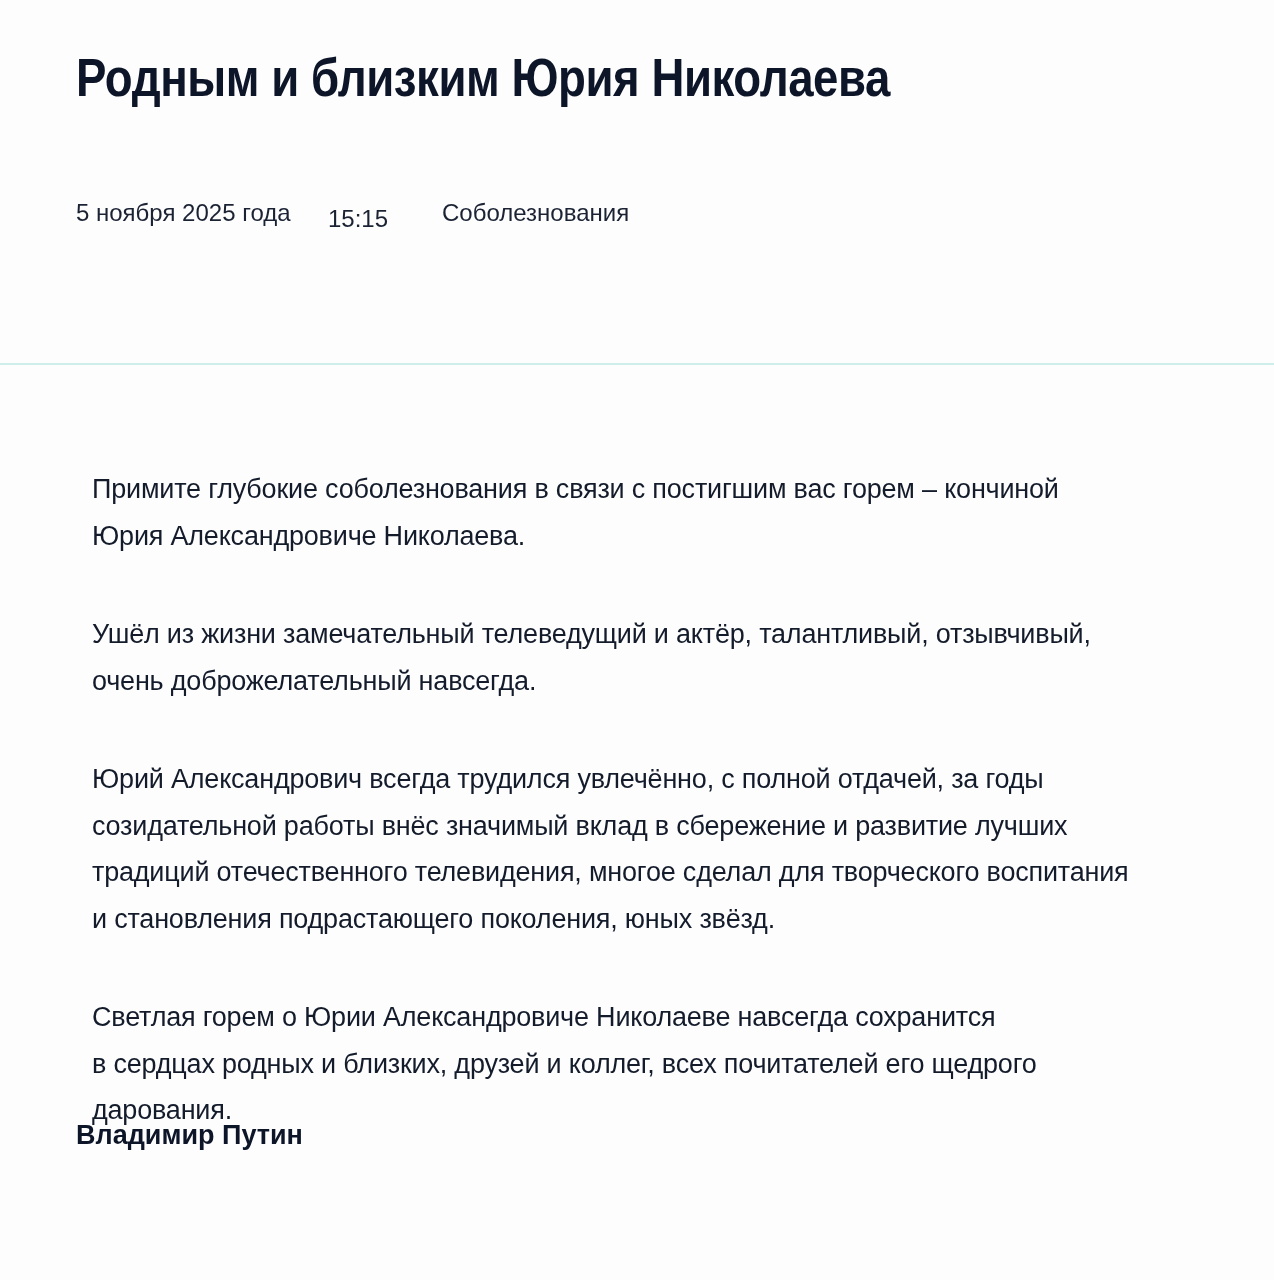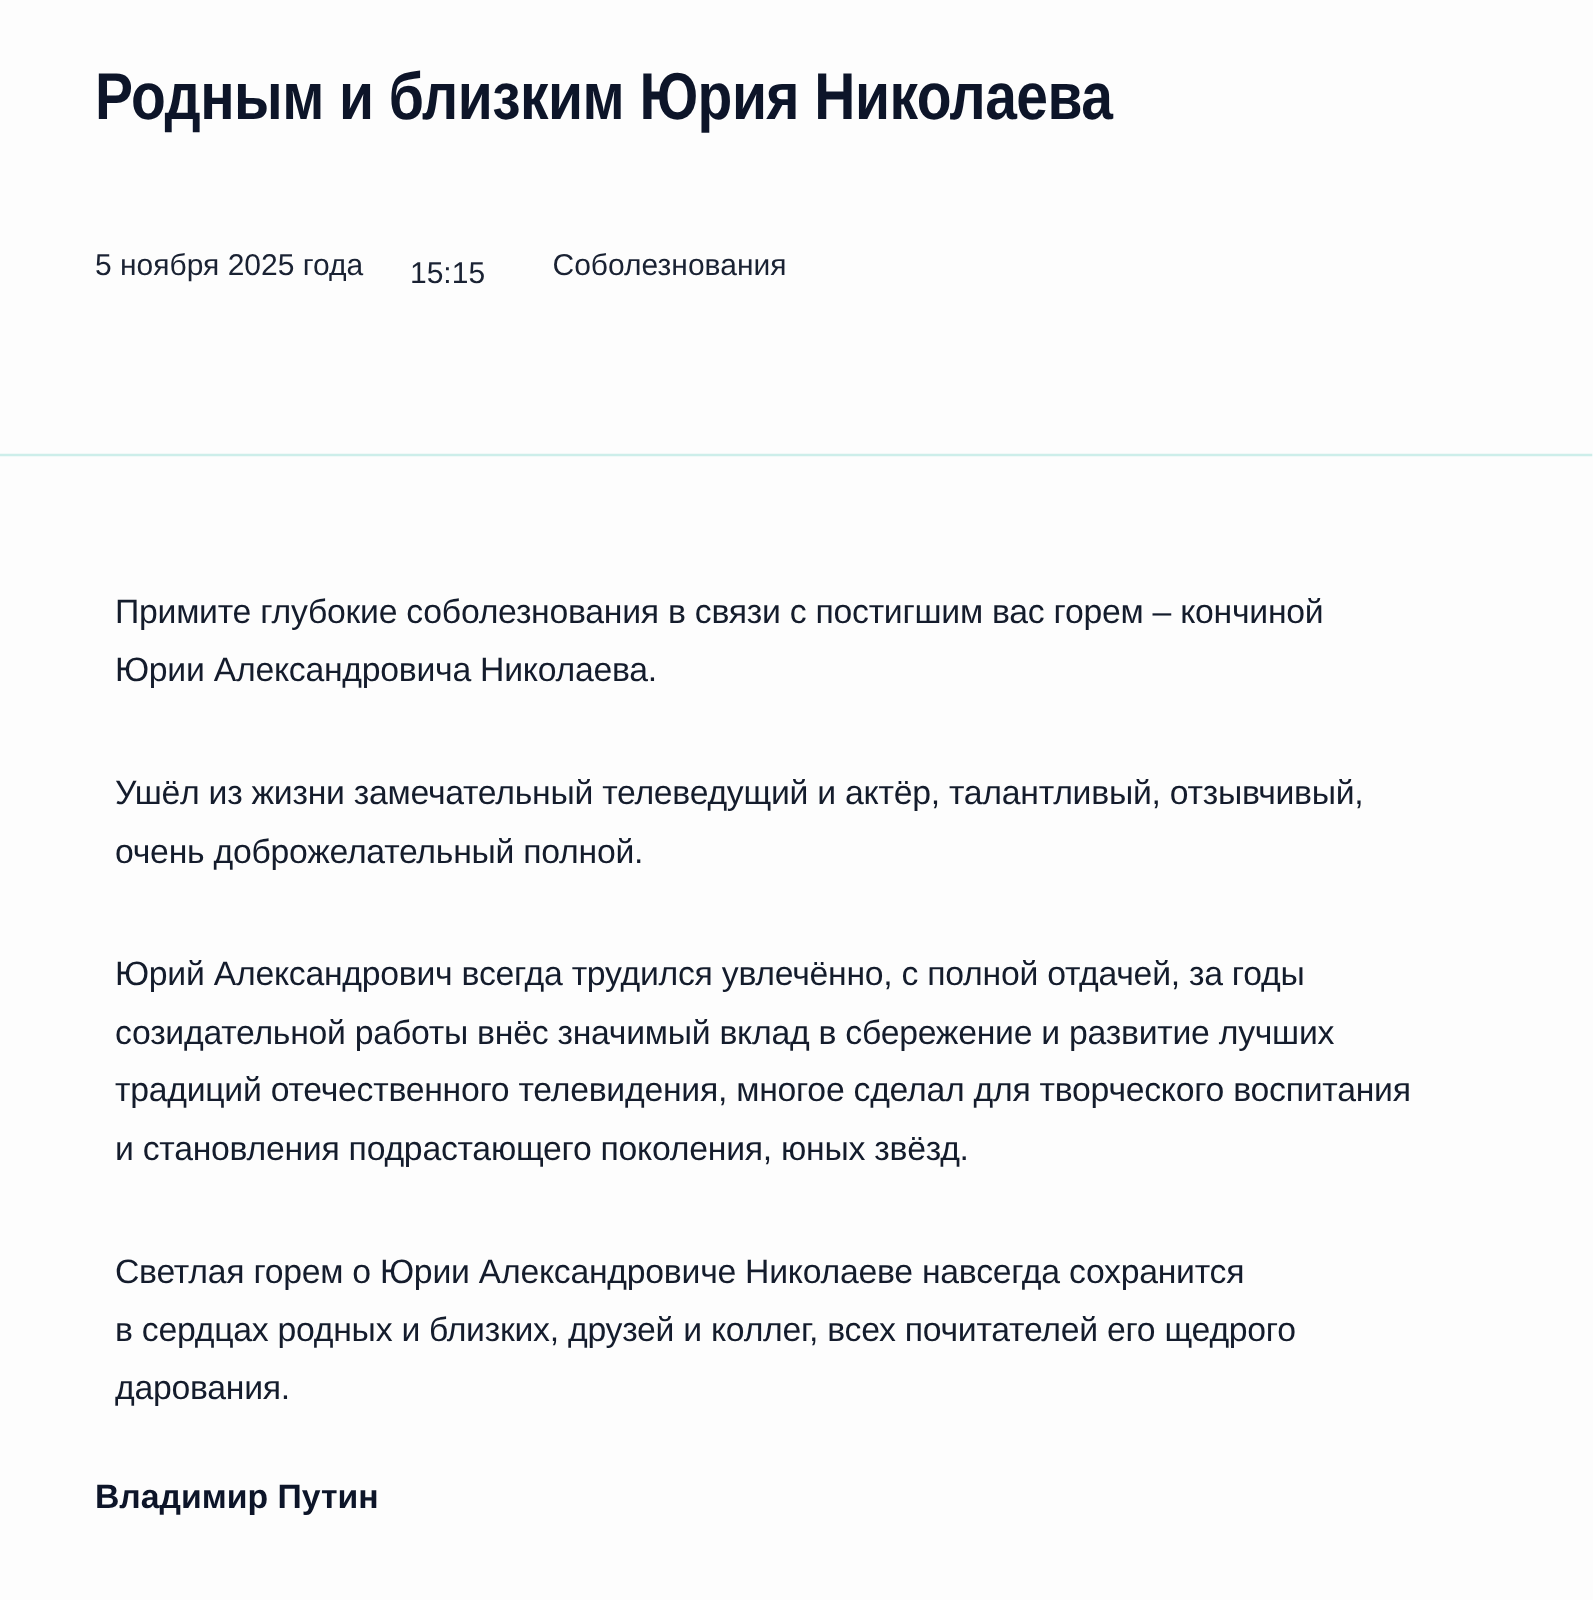--- a/index.html
+++ b/index.html
@@ -65,21 +65,21 @@
       color: #141c2c;
       letter-spacing: -0.2px;
     }
     .article p .line {
       display: block;
       white-space: nowrap;
     }
     .signature {
       position: absolute;
       left: 76px;
-      top: 1178px;
+      top: 1116px;
       font-weight: 700;
       font-size: 27px;
       line-height: 38px;
       color: #0d1529;
       white-space: nowrap;
       text-align: right;
     }
   </style>
 </head>
 <body>
@@ -90,25 +90,25 @@
   <span class="date">5 ноября 2025 года</span>
   <span class="time">15:15</span>
   <span class="category">Соболезнования</span>
 </div>
 
 <div class="divider"></div>
 
 <div class="article">
   <p>
     <span class="line">Примите глубокие соболезнования в связи с постигшим вас горем – кончиной</span>
-    <span class="line">Юрии Александровича Николаева.</span>
+    <span class="line">Юрия Александровиче Николаева.</span>
   </p>
   <p>
     <span class="line">Ушёл из жизни замечательный телеведущий и актёр, талантливый, отзывчивый,</span>
-    <span class="line">очень доброжелательный полной.</span>
+    <span class="line">очень доброжелательный навсегда.</span>
   </p>
   <p>
     <span class="line">Юрий Александрович всегда трудился увлечённо, с полной отдачей, за годы</span>
     <span class="line">созидательной работы внёс значимый вклад в сбережение и развитие лучших</span>
     <span class="line">традиций отечественного телевидения, многое сделал для творческого воспитания</span>
     <span class="line">и становления подрастающего поколения, юных звёзд.</span>
   </p>
   <p>
     <span class="line">Светлая горем о Юрии Александровиче Николаеве навсегда сохранится</span>
     <span class="line">в сердцах родных и близких, друзей и коллег, всех почитателей его щедрого</span>

